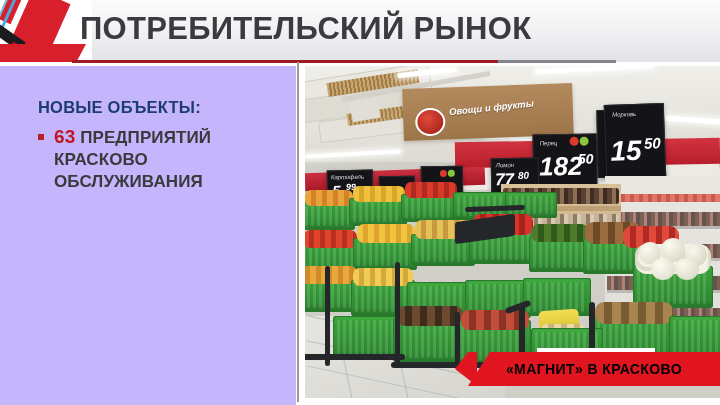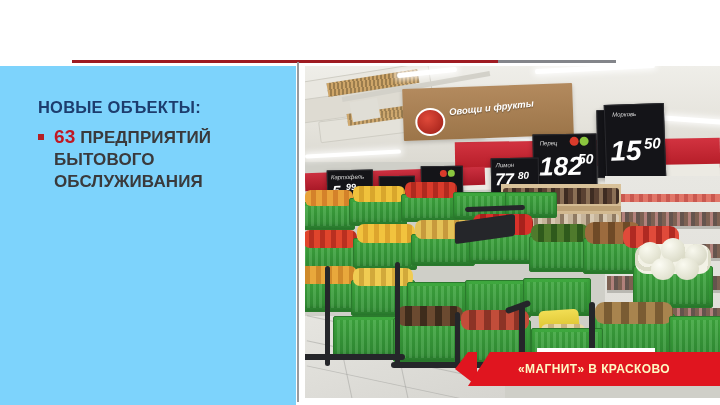--- a/index.html
+++ b/index.html
@@ -49,21 +49,21 @@
   }
   .hdr-title{
     position:absolute;left:80px;top:11px;
     font-size:31px;font-weight:bold;color:#3b3b3f;
     letter-spacing:0.3px;white-space:nowrap;
   }
   .rule-red{position:absolute;left:72px;top:60px;width:426px;height:3px;background:#9e1b22;}
   .rule-gray{position:absolute;left:498px;top:60px;width:118px;height:3px;background:#83858a;}
 
   
-  .leftcol{position:absolute;left:0;top:66px;width:296px;height:339px;background:#7dd3fc;}
+  .leftcol{position:absolute;left:0;top:66px;width:296px;height:339px;background:#c4b5fd;}
   .subhead{
     position:absolute;left:38px;top:32px;
     font-size:16.5px;font-weight:bold;color:#1d3d6e;letter-spacing:0.2px;white-space:nowrap;
   }
   .bullets{position:absolute;left:38px;top:60px;width:250px;}
   .bullet{position:relative;padding-left:16px;margin-bottom:13px;}
   .bullet .sq{
     position:absolute;left:0;top:8px;width:6px;height:6px;background:#b42025;
   }
   .bullet .line{
@@ -178,47 +178,62 @@
   }
 
   
   .caption{
     position:absolute;left:468px;top:352px;width:252px;height:34px;
     background:#e0151f;
     clip-path:polygon(22px 0,252px 0,252px 34px,0 34px);
     display:flex;align-items:center;justify-content:center;
   }
   .caption span{
-    color:#fef9c3;font-size:12px;font-weight:bold;letter-spacing:0.4px;white-space:nowrap;
+    color:#000000;font-size:14px;font-weight:bold;letter-spacing:0.4px;white-space:nowrap;
   }
   .cap-tail{
     position:absolute;left:455px;top:352px;width:22px;height:34px;
     background:#e0151f;clip-path:polygon(13px 0,22px 0,22px 34px,0 17px);
   }
   .cap-topline{position:absolute;left:537px;top:348px;width:118px;height:4px;background:#fff;}
   .bottom-edge{position:absolute;left:305px;top:398px;width:415px;height:7px;background:#fff;}
 </style>
 </head>
 <body>
 
 <div class="slide">
 
+  <div class="header">
+    <div class="hdr-white"></div>
+
+    <div class="logo-wrap">
+      <div class="lg-red"></div>
+      <div class="lg-red2"></div>
+      <div class="lg-blue"></div>
+      <div class="lg-blue2"></div>
+      <div class="lg-black"></div>
+      <div class="lg-diamond"></div>
+    </div>
+    <div class="slab-red"></div>
+
+    <div class="hdr-title">ПОТРЕБИТЕЛЬСКИЙ РЫНОК</div>
+  </div>
   <div class="rule-red"></div>
   <div class="rule-gray"></div>
 
   <div class="leftcol">
     <div class="subhead">НОВЫЕ ОБЪЕКТЫ:</div>
 
     <div class="bullets">
 
       <div class="bullet">
         <span class="sq"></span>
         <div class="line">
           <span class="num">63</span>
-          <span>ПРЕДПРИЯТИЙ БЫТОВОГО ОБСЛУЖИВАНИЯ</span>
+          <span>ПРЕДПРИЯТИЙ КРАСКОВО ОБСЛУЖИВАНИЯ</span>
         </div>
       </div>
 
 
 
     </div>
   </div>
 
   <div class="vdiv"></div>
 

